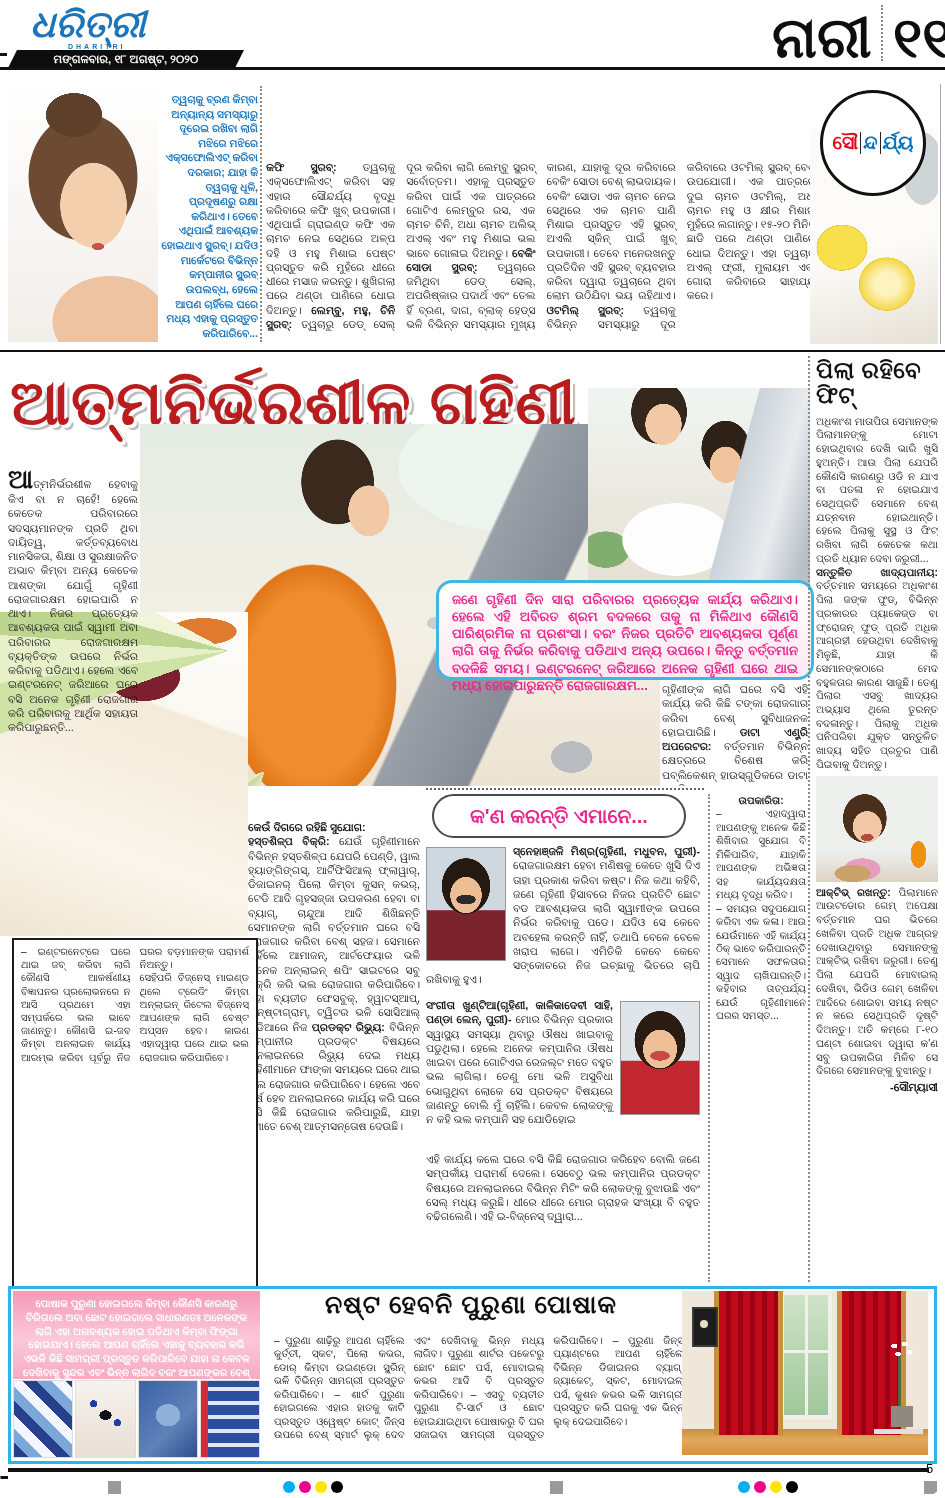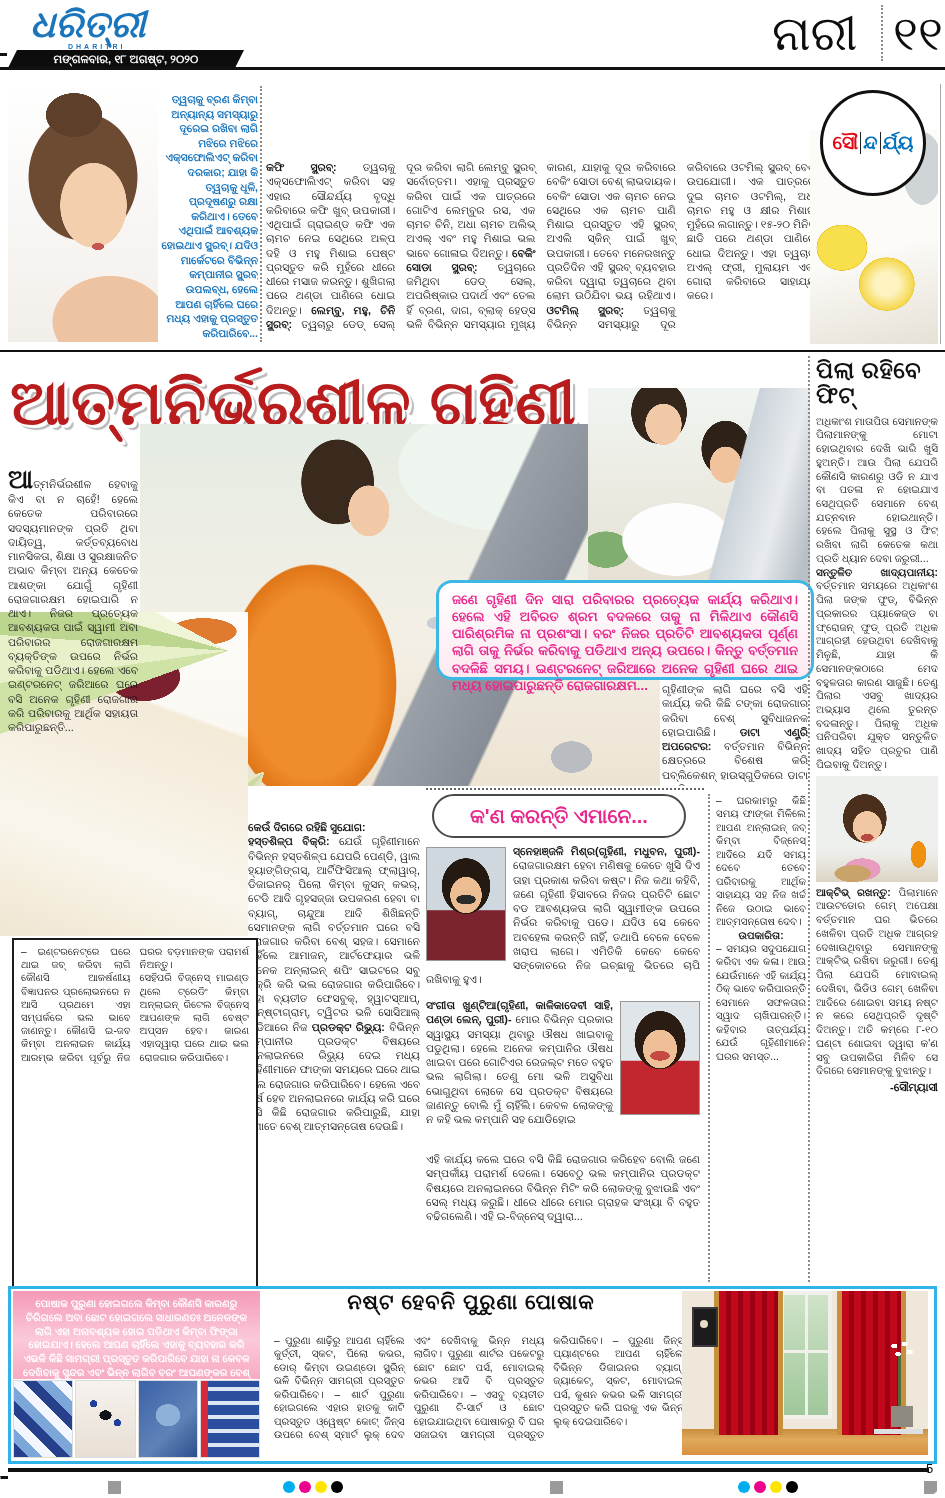--- a/index.html
+++ b/index.html
@@ -7,21 +7,21 @@
         font-family:"Liberation Sans","DejaVu Sans",sans-serif;color:#111;border-radius:25px;}
   .abs{position:absolute;}
   .txt{font-size:10.8px;line-height:1.32;text-align:justify;color:#161616;overflow:hidden;}
   .b{font-weight:bold;}
   .ph{position:absolute;overflow:hidden;background:#eee;}
   
   #logo-text{font-size:37px;font-weight:bold;font-style:italic;color:#1b75bb;line-height:1;}
   #logo-sub{font-size:7px;letter-spacing:3px;color:#1b75bb;font-weight:bold;margin-left:38px;}
   #dateline{background:#0d0d0d;color:#fff;font-size:11.5px;font-weight:bold;line-height:18px;text-align:center;
             clip-path:polygon(9px 0,100% 0,calc(100% - 9px) 100%,0 100%);}
-  #section-name,#page-no-odia{font-size:48px;font-weight:normal;color:#0d0d0d;line-height:1;}
+  #section-name,#page-no-odia{font-size:56px;font-weight:bold;color:#0d0d0d;line-height:1;}
   .dotv{border-left:2px dotted #8a8a8a;}
   .doth{border-top:2px dotted #666;}
   
   #beauty-head{font-size:55px;font-weight:bold;color:#2f9e44;text-align:center;letter-spacing:2px;line-height:72px;}
   #beauty-intro{font-size:10.6px;line-height:1.38;font-weight:bold;color:#1b75bc;text-align:right;}
   #beauty-cols{column-count:4;column-gap:11px;}
   #beauty-badge{border:3px solid #111;border-radius:50%;background:#fff;display:flex;align-items:center;justify-content:center;}
   #beauty-badge span{font-size:19px;font-weight:bold;padding:0 2px;}
   .badge-r{color:#e30613;}
   .badge-b{color:#0071bc;border-left:1.5px solid #222;}
@@ -41,21 +41,21 @@
   .fr{float:right;margin:3px 0 2px 7px;}
   
   #rail{overflow:hidden;}
   #rail-head{font-size:23px;font-weight:bold;line-height:1.1;margin-bottom:6px;letter-spacing:0.5px;}
   #rail .txt{font-size:10.4px;}
   #rail-sign{text-align:right;font-weight:bold;font-size:11px;margin-top:3px;}
   
   #bottom-frame{border:3px solid #2fb3e8;background:#fff;}
   #pink-box{background:linear-gradient(180deg,#f49ab8,#fbc9d9 55%,#f7aac2);color:#fff;font-weight:bold;
             font-size:10.2px;line-height:1.35;text-align:center;padding:6px 8px;}
-  #bottom-head{font-size:21px;font-weight:bold;text-align:center;color:#0d0d0d;letter-spacing:1px;}
+  #bottom-head{font-size:25px;font-weight:bold;text-align:center;color:#0d0d0d;letter-spacing:1px;}
   #bottom-cols{column-count:3;column-gap:9px;font-size:10.2px;line-height:1.32;text-align:justify;}
   #crafts{display:flex;gap:2px;}
   #crafts .thumb{flex:1;height:76px;border:1px solid #ddd;}
   
   #foot-rule{background:#111;}
   .regsq{width:13px;height:13px;background:#9a9a9a;}
   .cmyk{display:flex;gap:4px;}
   .cmyk i{width:12px;height:12px;border-radius:50%;display:block;}
 </style>
 </head>
@@ -147,22 +147,22 @@
     <span>ଗୃହିଣୀଙ୍କ ଲାଗି ଘରେ ବସି ଏହି କାର୍ଯ୍ୟ କରି କିଛି ଟଙ୍କା ରୋଜଗାର କରିବା ବେଶ୍ ସୁବିଧାଜନକ ହୋଇପାରିଛି।</span>
     <span class="b">ଡାଟା ଏଣ୍ଟ୍ରି ଅପରେଟର:</span>
     <span>ବର୍ତ୍ତମାନ ବିଭିନ୍ନ କ୍ଷେତ୍ରରେ ବିଶେଷ କରି ପବ୍ଲିକେଶନ୍ ହାଉସ୍‌ଗୁଡିକରେ ଡାଟା ଏଣ୍ଟ୍ରି ଅପରେଟରଙ୍କ ଆବଶ୍ୟକତା ଅଧିକ। ତେଣୁ ଏନେକ ଇଣ୍ଟରନେଟ୍‌ରେ ବିଜ୍ଞପ୍ତି ପ୍ରକାଶ ପାଇଛି। ଟାଇପିଂ ଜ୍ଞାନ ଥିବା ଗୃହିଣୀମାନେ ଫାଙ୍କା ସମୟରେ ଘରେ ଥାଇ ଡାଟା ଏଣ୍ଟ୍ରି କାର୍ଯ୍ୟ କରି ମଧ୍ୟ ଭଲ ରୋଜଗାର କରିପାରିବେ।</span>
   </div>
 
   <div class="abs doth" style="left:426px;top:788px;width:278px;"></div>
   <div id="who-box" class="abs" style="left:432px;top:794px;width:250px;height:40px;">କ'ଣ କରନ୍ତି ଏମାନେ...</div>
 
   <div class="abs dotv" style="left:708px;top:794px;height:488px;"></div>
   <div class="abs txt" style="left:716px;top:794px;width:90px;height:488px;font-size:10.2px;">
-    <div>– ଘରକାମରୁ କିଛି ସମୟ ଫାଙ୍କା ମିଳିଲେ ଆପଣ ଅନ୍‌ଲାଇନ୍ ଜବ୍ କିମ୍ବା ବିଜ୍‌ନେସ୍ ଆଦିରେ ଯଦି ସମୟ ଦେବେ ତେବେ ପରିବାରକୁ ଆର୍ଥିକ ସାହାଯ୍ୟ ସହ ନିଜ ଖର୍ଚ୍ଚ ନିଜେ ଉଠାଇ ଭାବେ ଆତ୍ମସନ୍ତୋଷ ଦେବ।</div>
     <div class="subhead-c">ଉପକାରିତା:</div>
+    <div>– ଏହାଦ୍ୱାରା ଆପଣଙ୍କୁ ଅନେକ କିଛି ଶିଖିବାର ସୁଯୋଗ ବି ମିଳିପାରିବ, ଯାହାକି ଆପଣଙ୍କ ଅଭିଜ୍ଞତା ସହ କାର୍ଯ୍ୟଦକ୍ଷତା ମଧ୍ୟ ବୃଦ୍ଧି କରିବ।</div>
     <div>– ସମୟର ସଦୁପଯୋଗ କରିବା ଏକ କଳା। ଆଉ ଯେଉଁମାନେ ଏହି କାର୍ଯ୍ୟ ଠିକ୍ ଭାବେ କରିପାରନ୍ତି ସେମାନେ ସଫଳତାର ସ୍ୱାଦ ଚାଖିପାରନ୍ତି। କହିବାର ତାତ୍ପର୍ଯ୍ୟ ଯେଉଁ ଗୃହିଣୀମାନେ ଘରର ସମସ୍ତ...</div>
   </div>
 
   <div class="abs txt" style="left:426px;top:844px;width:274px;height:152px;">
     <div class="portrait fl" style="background:
         radial-gradient(16px 8px at 50% 46%,#2b2b2b 60%,transparent 61%),
         radial-gradient(26px 30px at 50% 42%,#edbd94 60%,transparent 61%),
         radial-gradient(40px 46px at 50% 34%,#241a12 60%,transparent 61%),
         linear-gradient(180deg,#cfd8df 55%,#7c2330 56%);"></div>
     <span class="b">ସ୍ନେହାଞ୍ଜଳି ମିଶ୍ର</span><span class="b">(ଗୃହିଣୀ, ମଧୁବନ, ପୁରୀ)-</span>

